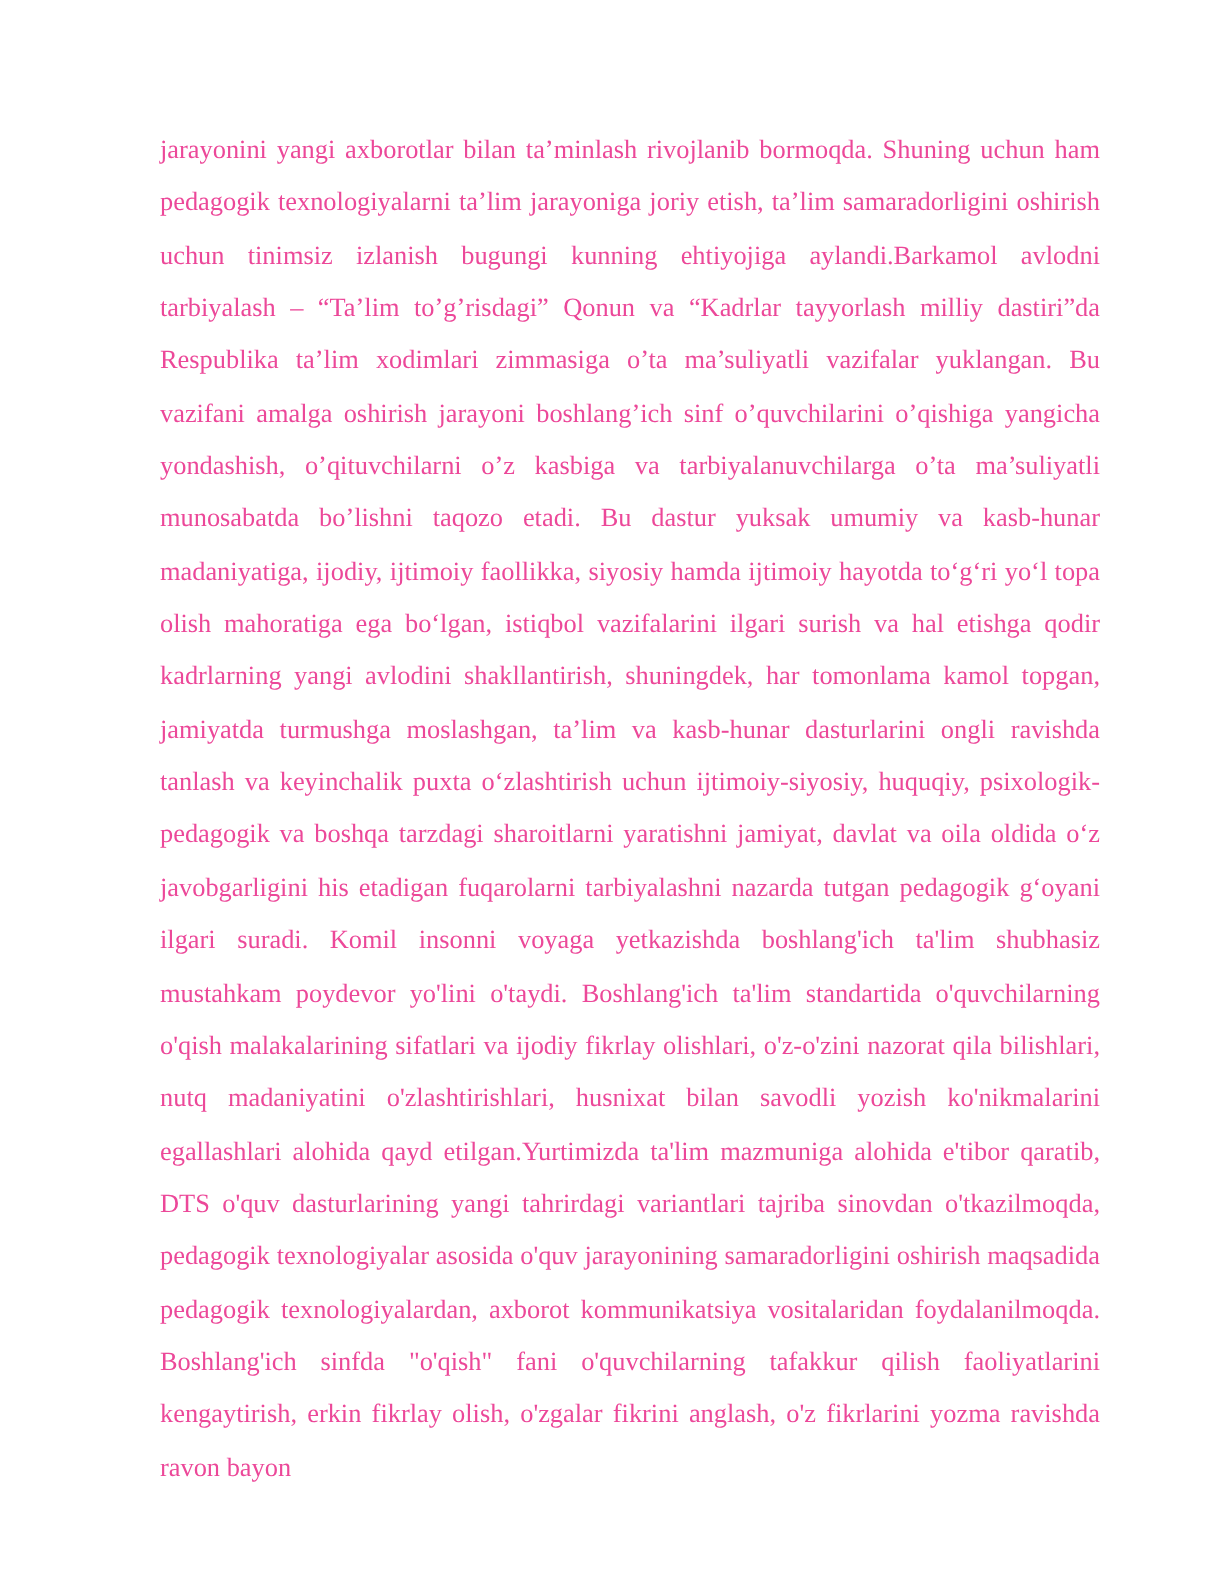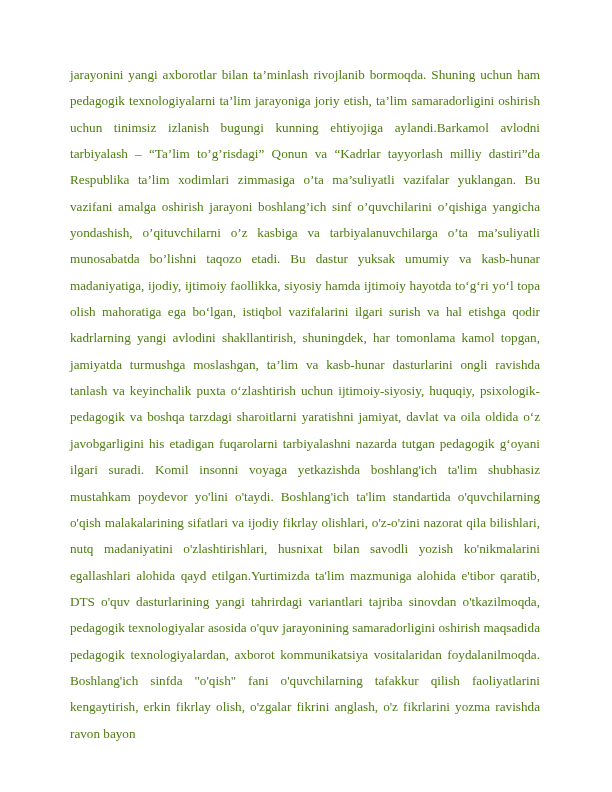--- a/index.html
+++ b/index.html
@@ -18,28 +18,28 @@
   }
   .page {
     position: relative;
     width: 612px;
     height: 792px;
     background: #ffffff;
     box-sizing: border-box;
   }
   .body-text {
     position: absolute;
-    left: 70px;
+    left: 80px;
     top: 62px;
     width: 470px;
     font-size: 13.2px;
     line-height: 26.35px;
     text-align: justify;
     text-justify: inter-word;
-    color: #4d7c0f;
+    color: #ec4899;
     hyphens: none;
     -webkit-hyphens: none;
     word-spacing: 0px;
     letter-spacing: 0px;
     white-space: normal;
   }
   .body-text p {
     margin: 0;
     padding: 0;
     text-align: justify;

